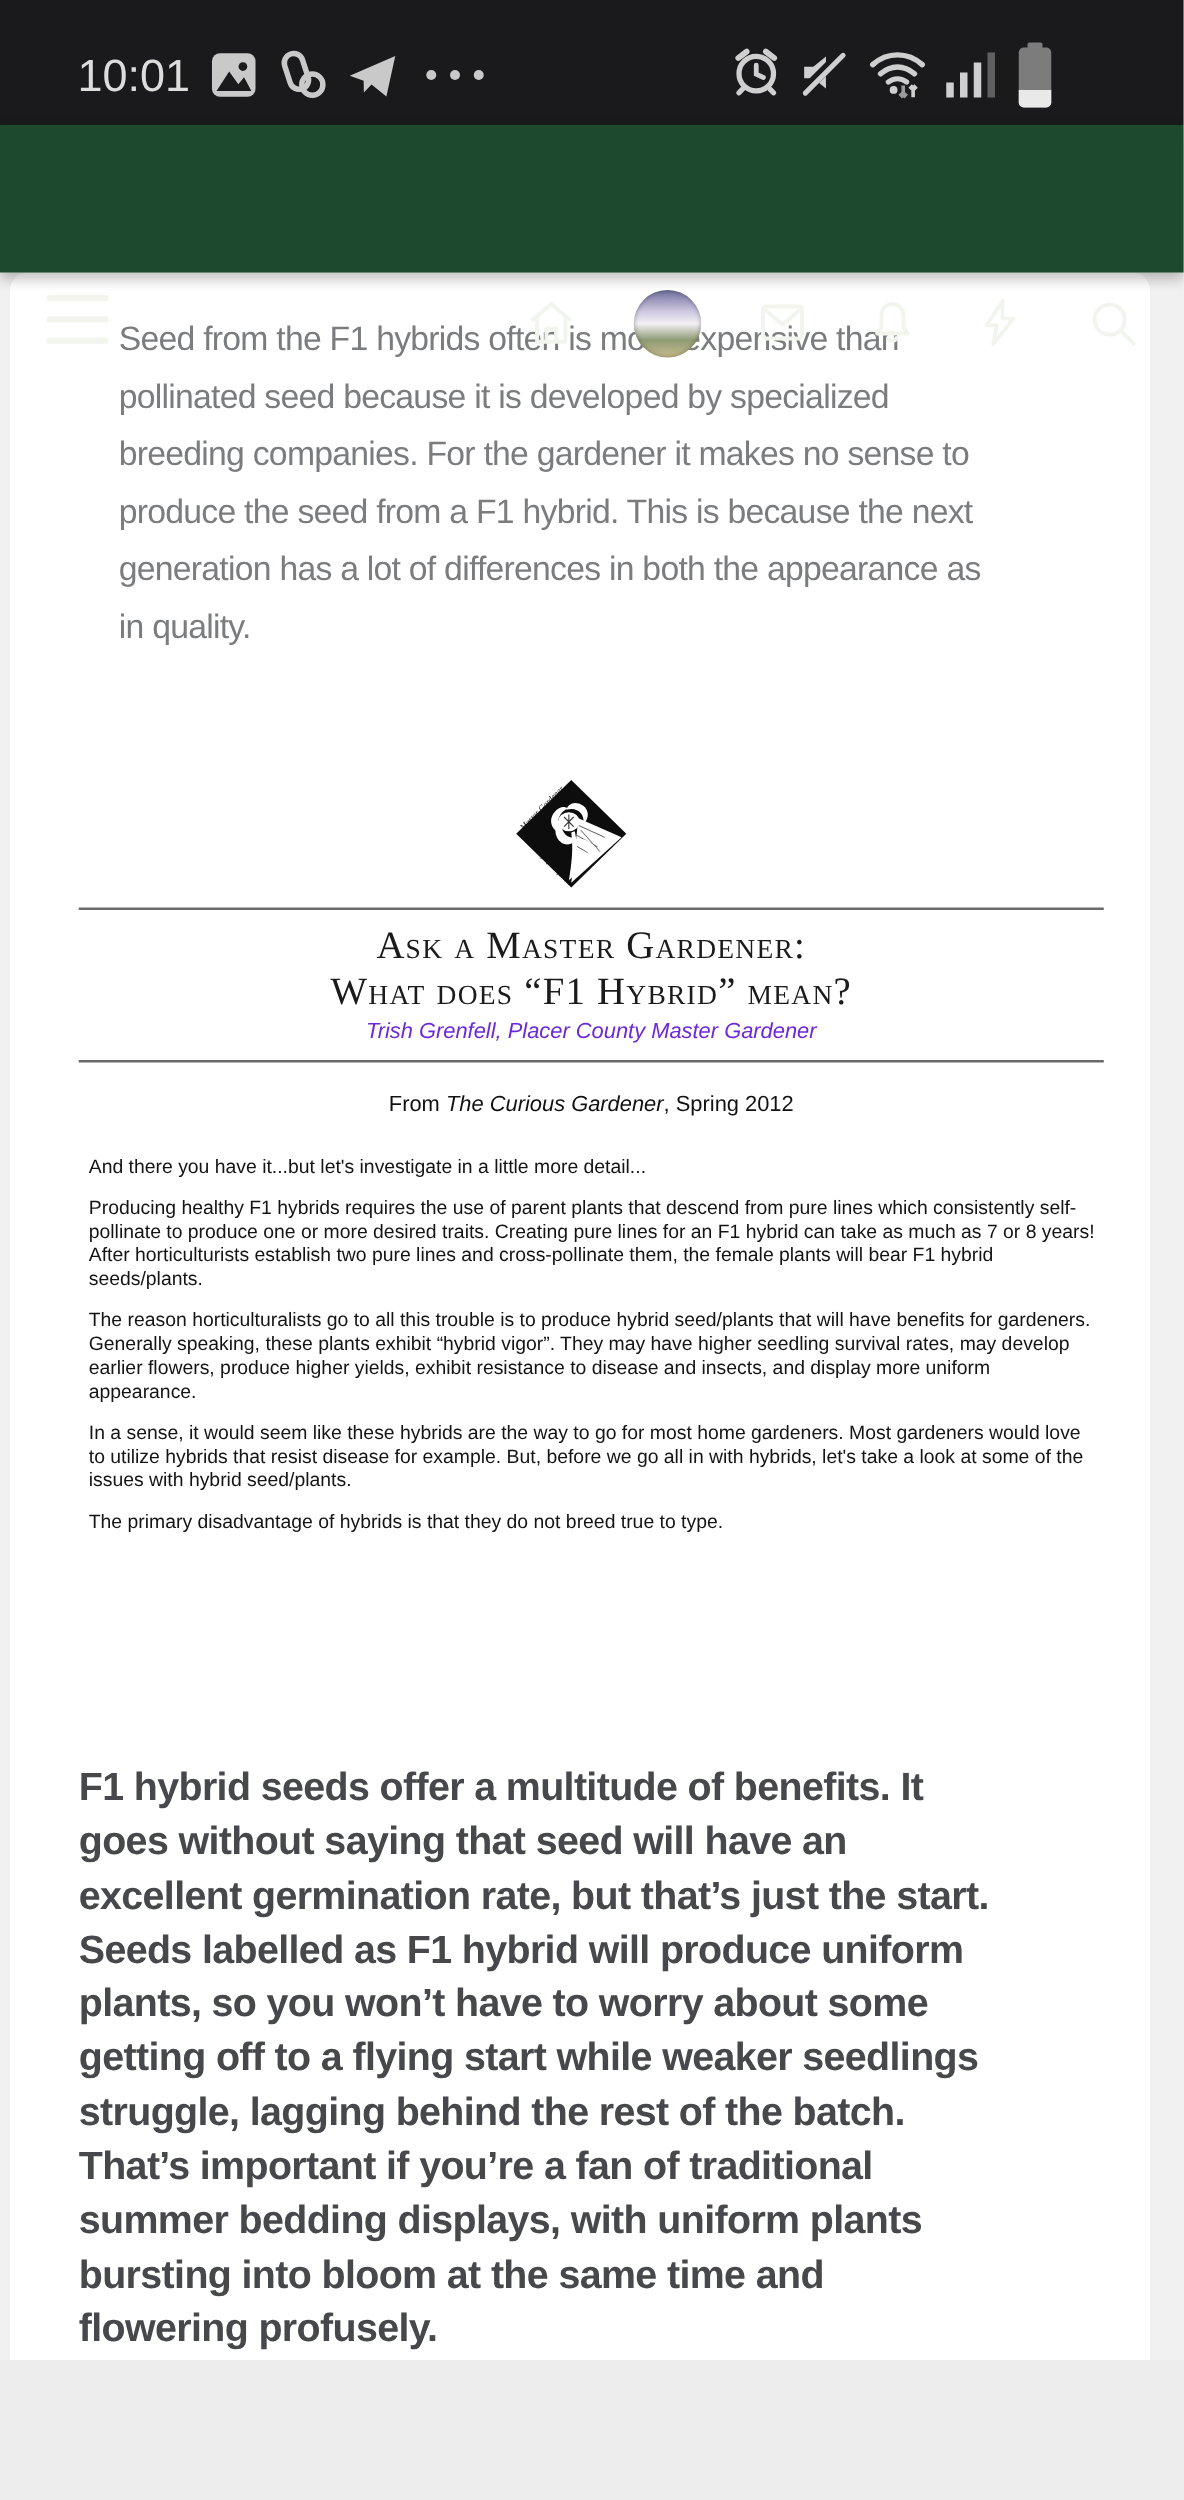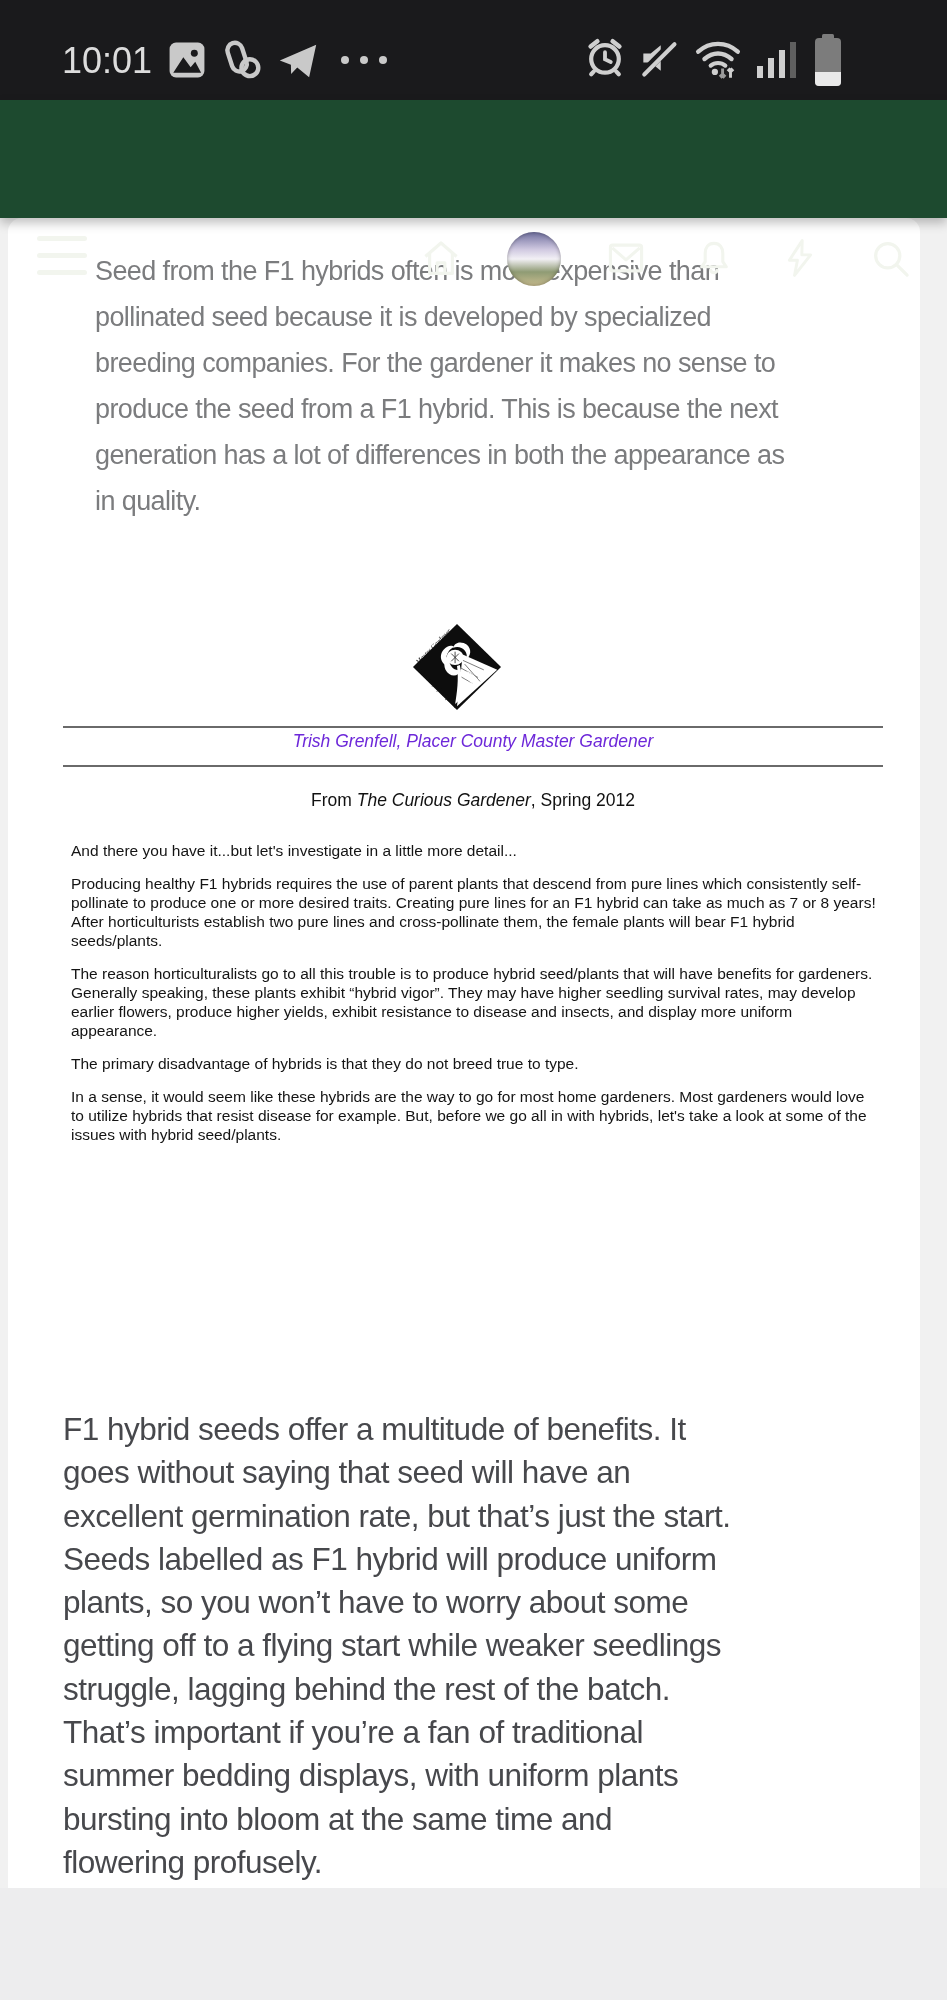--- a/index.html
+++ b/index.html
@@ -26,21 +26,21 @@
   .doc-rule{border:none;border-top:2px solid #6a6a6a;margin:14px 0 0 0;}
   .doc-title{margin-top:9px;text-align:center;font-family:"Liberation Serif",serif;
     font-variant:small-caps;font-size:31px;line-height:37px;letter-spacing:1px;color:#1b1b1b;}
   .doc-byline{margin-top:3px;text-align:center;font-style:italic;font-size:17.5px;color:#6d28d9;}
   .doc-rule2{border:none;border-top:2px solid #6a6a6a;margin:13px 0 0 0;}
   .doc-source{margin-top:23px;text-align:center;font-size:17.5px;color:#111;}
   .doc-body{margin-top:30px;width:814px;font-size:15.5px;line-height:19px;color:#141414;}
   .doc-body p{margin:0 0 14px 0;padding-left:8px;}
   .doc-body b{font-weight:700;}
   .outro{position:absolute;top:1408px;left:63px;width:860px;font-size:31.5px;line-height:43.3px;
-    letter-spacing:-0.5px;color:#47484c;}
+    letter-spacing:-0.5px;color:#47484c;font-weight:bold;}
   
   .nav-bar{position:absolute;top:1888px;left:0;width:947px;height:112px;background:#ededee;}
   svg{display:block;}
 </style>
 </head>
 <body>
 
 <div class="status-bar">
   <span class="status-time">10:01</span>
 
@@ -186,33 +186,37 @@
     <ellipse cx="48" cy="37" rx="9" ry="8" fill="#ffffff"></ellipse>
     <path d="M44 33 L52 41 M52 33 L44 41 M48 31 V43" stroke="#333" stroke-width="0.9"></path>
     <path d="M50 46 C52 60 50 74 48 86 L54 80 C56 68 55 55 53 45 Z" fill="#ffffff"></path>
     <path d="M60 52 C66 54 70 58 72 62 M58 58 C63 60 66 64 67 68" stroke="#fff" stroke-width="1.2" fill="none"></path>
     <text x="27" y="27" transform="rotate(-45 27 27)" text-anchor="middle" font-family="Liberation Serif,serif" font-size="7" font-style="italic" fill="#111">Master Gardener</text>
     <text x="29" y="71" transform="rotate(45 29 71)" text-anchor="middle" font-family="Liberation Serif,serif" font-size="5.6" font-style="italic" fill="#111">University of California</text>
   </svg>
 
   <hr class="doc-rule">
 
+  <div class="doc-title">
+    <div>Ask a Master Gardener:</div>
+    <div>What does “F1 Hybrid” mean?</div>
+  </div>
 
   <div class="doc-byline">Trish Grenfell, Placer County Master Gardener</div>
 
   <hr class="doc-rule2">
 
   <div class="doc-source"><span>From </span><i>The Curious Gardener</i><span>, Spring 2012</span></div>
 
   <div class="doc-body">
     <p>And there you have it...but let's investigate in a little more detail...</p>
     <p>Producing healthy F1 hybrids requires the use of parent plants that descend from pure lines which consistently self-pollinate to produce one or more desired traits. Creating pure lines for an F1 hybrid can take as much as 7 or 8 years! After horticulturists establish two pure lines and cross-pollinate them, the female plants will bear F1 hybrid seeds/plants.</p>
     <p>The reason horticulturalists go to all this trouble is to produce hybrid seed/plants that will have benefits for gardeners. Generally speaking, these plants exhibit “hybrid vigor”. They may have higher seedling survival rates, may develop earlier flowers, produce higher yields, exhibit resistance to disease and insects, and display more uniform appearance.</p>
+    <p>In a sense, it would seem like these hybrids are the way to go for most home gardeners.  Most gardeners would love to utilize hybrids that resist disease for example. But, before we go all in with hybrids, let's take a look at some of the issues with hybrid seed/plants.</p>
     <p>The primary disadvantage of hybrids is that they do not breed true to type.</p>
-    <p>In a sense, it would seem like these hybrids are the way to go for most home gardeners.  Most gardeners would love to utilize hybrids that resist disease for example. But, before we go all in with hybrids, let's take a look at some of the issues with hybrid seed/plants.</p>
   </div>
 </div>
 
 <div class="outro">F1 hybrid seeds offer a multitude of benefits. It
 goes without saying that seed will have an
 excellent germination rate, but that’s just the start.
 Seeds labelled as F1 hybrid will produce uniform
 plants, so you won’t have to worry about some
 getting off to a flying start while weaker seedlings
 struggle, lagging behind the rest of the batch.

